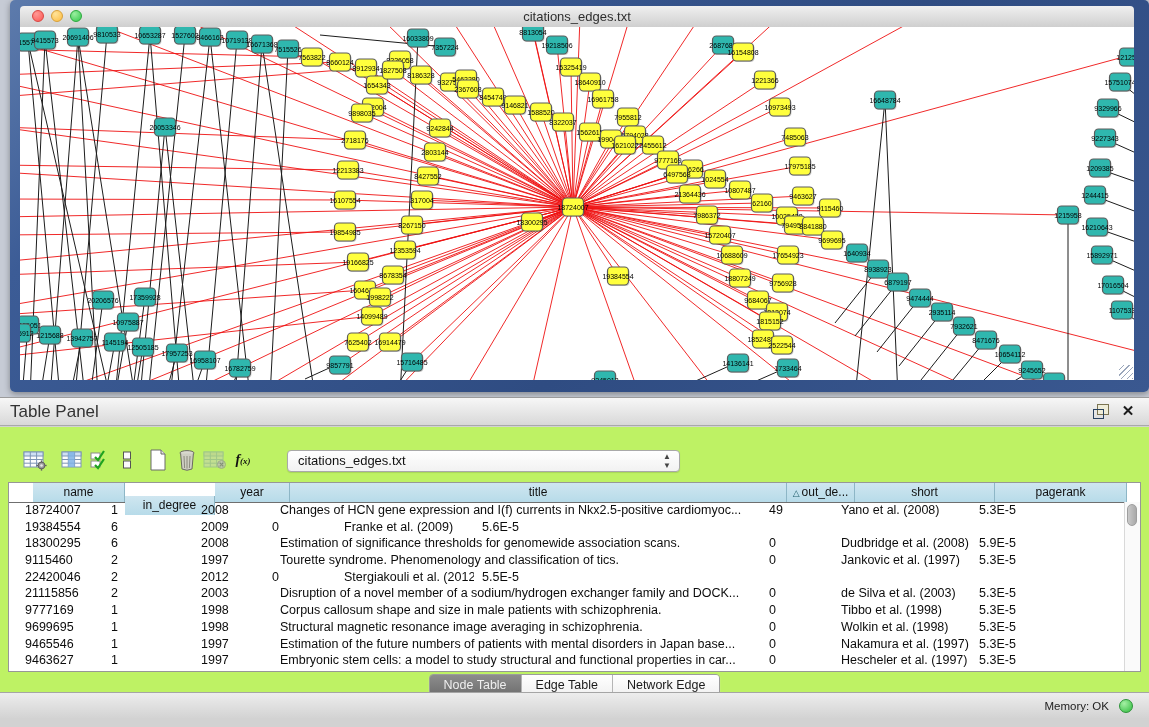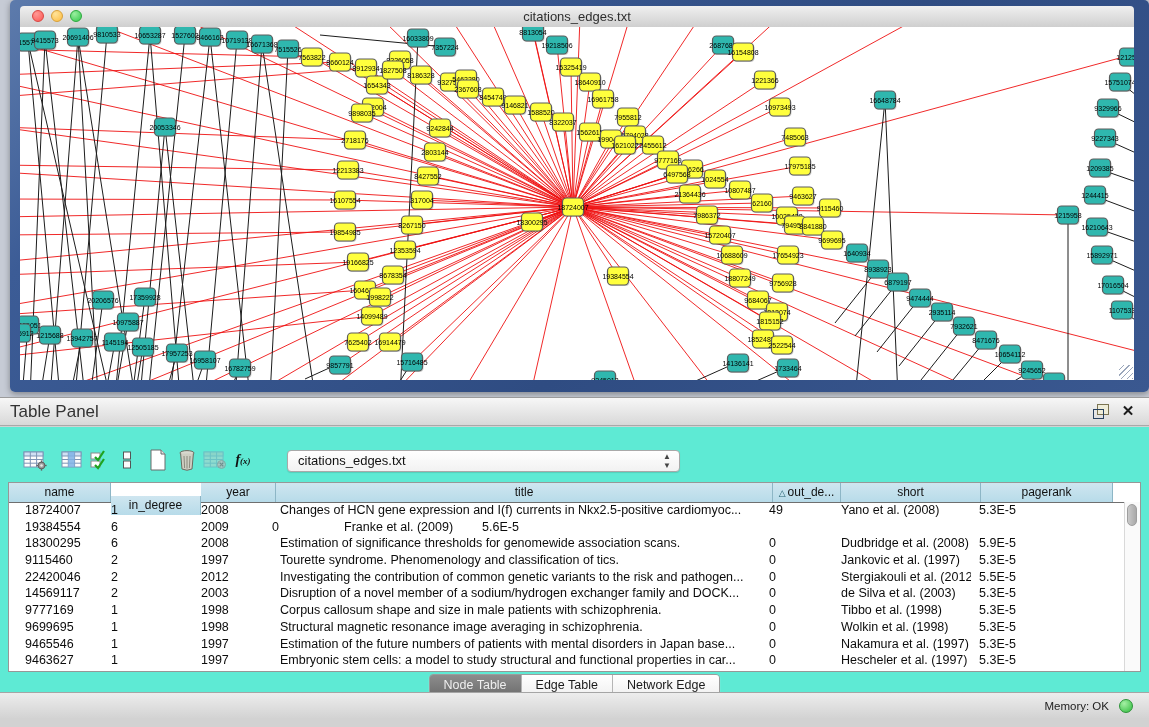--- a/index.html
+++ b/index.html
@@ -43,21 +43,21 @@
     border-top:1px solid #9b9b9b;border-bottom:1px solid #a9a9a9;
   }
   .tp-title{position:absolute;left:10px;top:0;height:27px;line-height:27px;font-size:17px;color:#333;}
   .tp-float{position:absolute;right:40px;top:6px;width:16px;height:15px;cursor:pointer;}
   .tp-float .sq1{position:absolute;left:4px;top:0;width:10px;height:9px;border:1px solid #7b7452;background:#efedd9;}
   .tp-float .sq2{position:absolute;left:0;top:5px;width:9px;height:8px;border:1px solid #27415f;background:transparent;}
   .tp-close{
     position:absolute;right:12px;top:4px;width:18px;height:18px;line-height:18px;text-align:center;
     font-size:15px;font-weight:bold;color:#1c1c1c;cursor:pointer;
   }
-  .tp-body{position:absolute;left:0;top:427px;width:1149px;height:273px;background:#5eead4;text-decoration:underline;}
+  .tp-body{position:absolute;left:0;top:427px;width:1149px;height:273px;background:#bef264;text-decoration:underline;}
   
   .tp-toolbar{position:absolute;left:10px;top:19px;height:30px;}
   .tbtn{
     position:absolute;top:0;width:30px;height:28px;display:flex;align-items:center;justify-content:center;
     cursor:pointer;border-radius:3px;
   }
   .tbtn svg{display:block;}
   .fx{font-size:14px;font-style:italic;font-family:"Liberation Serif",serif;color:#111;font-weight:bold;}
   .fx small{font-size:9px;}
   .combo{
@@ -1080,21 +1080,21 @@
           <span class="fx">f<small>(x)</small></span>
         </span>
       </span>
     </div>
   <div class="combo">
     <span class="combo-text">citations_edges.txt</span>
     <span class="combo-arrows">▲<br>▼</span>
   </div>
   <div class="tbl">
     <div class="tbl-head" id="thead">
-        <div class="th" style="width: 102px;"><span>name</span></div>
+        <div class="th" style="width: 92px; margin-left: 24px;"><span>name</span></div>
         <div class="th" style="width: 90px; margin-top: 13px;"><span>in_degree</span></div>
         <div class="th" style="width: 75px;"><span>year</span></div>
         <div class="th" style="width: 497px;"><span>title</span></div>
         <div class="th" style="width: 68px;"><span class="sort-mark">△</span><span>out_de...</span></div>
         <div class="th" style="width: 140px;"><span>short</span></div>
         <div class="th" style="width: 132px;"><span>pagerank</span></div>
       </div>
     <div class="tbl-rows" id="tbody">
         <div class="tr">
           <div class="td" style="width: 92px; padding-left: 16px;">18724007</div>
@@ -1128,27 +1128,26 @@
           <div class="td" style="width: 75px; padding-left: 10px;">1997</div>
           <div class="td" style="width: 497px; padding-left: 14px;">Tourette syndrome. Phenomenology and classification of tics.</div>
           <div class="td" style="width: 68px; padding-left: 6px;">0</div>
           <div class="td" style="width: 140px; padding-left: 10px;">Jankovic et al. (1997)</div>
           <div class="td" style="width: 132px; padding-left: 8px;">5.3E-5</div>
         </div>
         <div class="tr">
           <div class="td" style="width: 92px; padding-left: 16px;">22420046</div>
           <div class="td" style="width: 90px; padding-left: 10px;">2</div>
           <div class="td" style="width: 75px; padding-left: 10px;">2012</div>
-          <div class="td" style="width: 497px; padding-left: 14px;">Investigating the contribution of common genetic variants to the risk and pathogen...</div>
           <div class="td" style="width: 68px; padding-left: 6px;">0</div>
           <div class="td" style="width: 140px; padding-left: 10px;">Stergiakouli et al. (2012)</div>
           <div class="td" style="width: 132px; padding-left: 8px;">5.5E-5</div>
         </div>
         <div class="tr">
-          <div class="td" style="width: 92px; padding-left: 16px;">14569117</div>
+          <div class="td" style="width: 92px; padding-left: 16px;">21115856</div>
           <div class="td" style="width: 90px; padding-left: 10px;">2</div>
           <div class="td" style="width: 75px; padding-left: 10px;">2003</div>
           <div class="td" style="width: 497px; padding-left: 14px;">Disruption of a novel member of a sodium/hydrogen exchanger family and DOCK...</div>
           <div class="td" style="width: 68px; padding-left: 6px;">0</div>
           <div class="td" style="width: 140px; padding-left: 10px;">de Silva et al. (2003)</div>
           <div class="td" style="width: 132px; padding-left: 8px;">5.3E-5</div>
         </div>
         <div class="tr">
           <div class="td" style="width: 92px; padding-left: 16px;">9777169</div>
           <div class="td" style="width: 90px; padding-left: 10px;">1</div>

